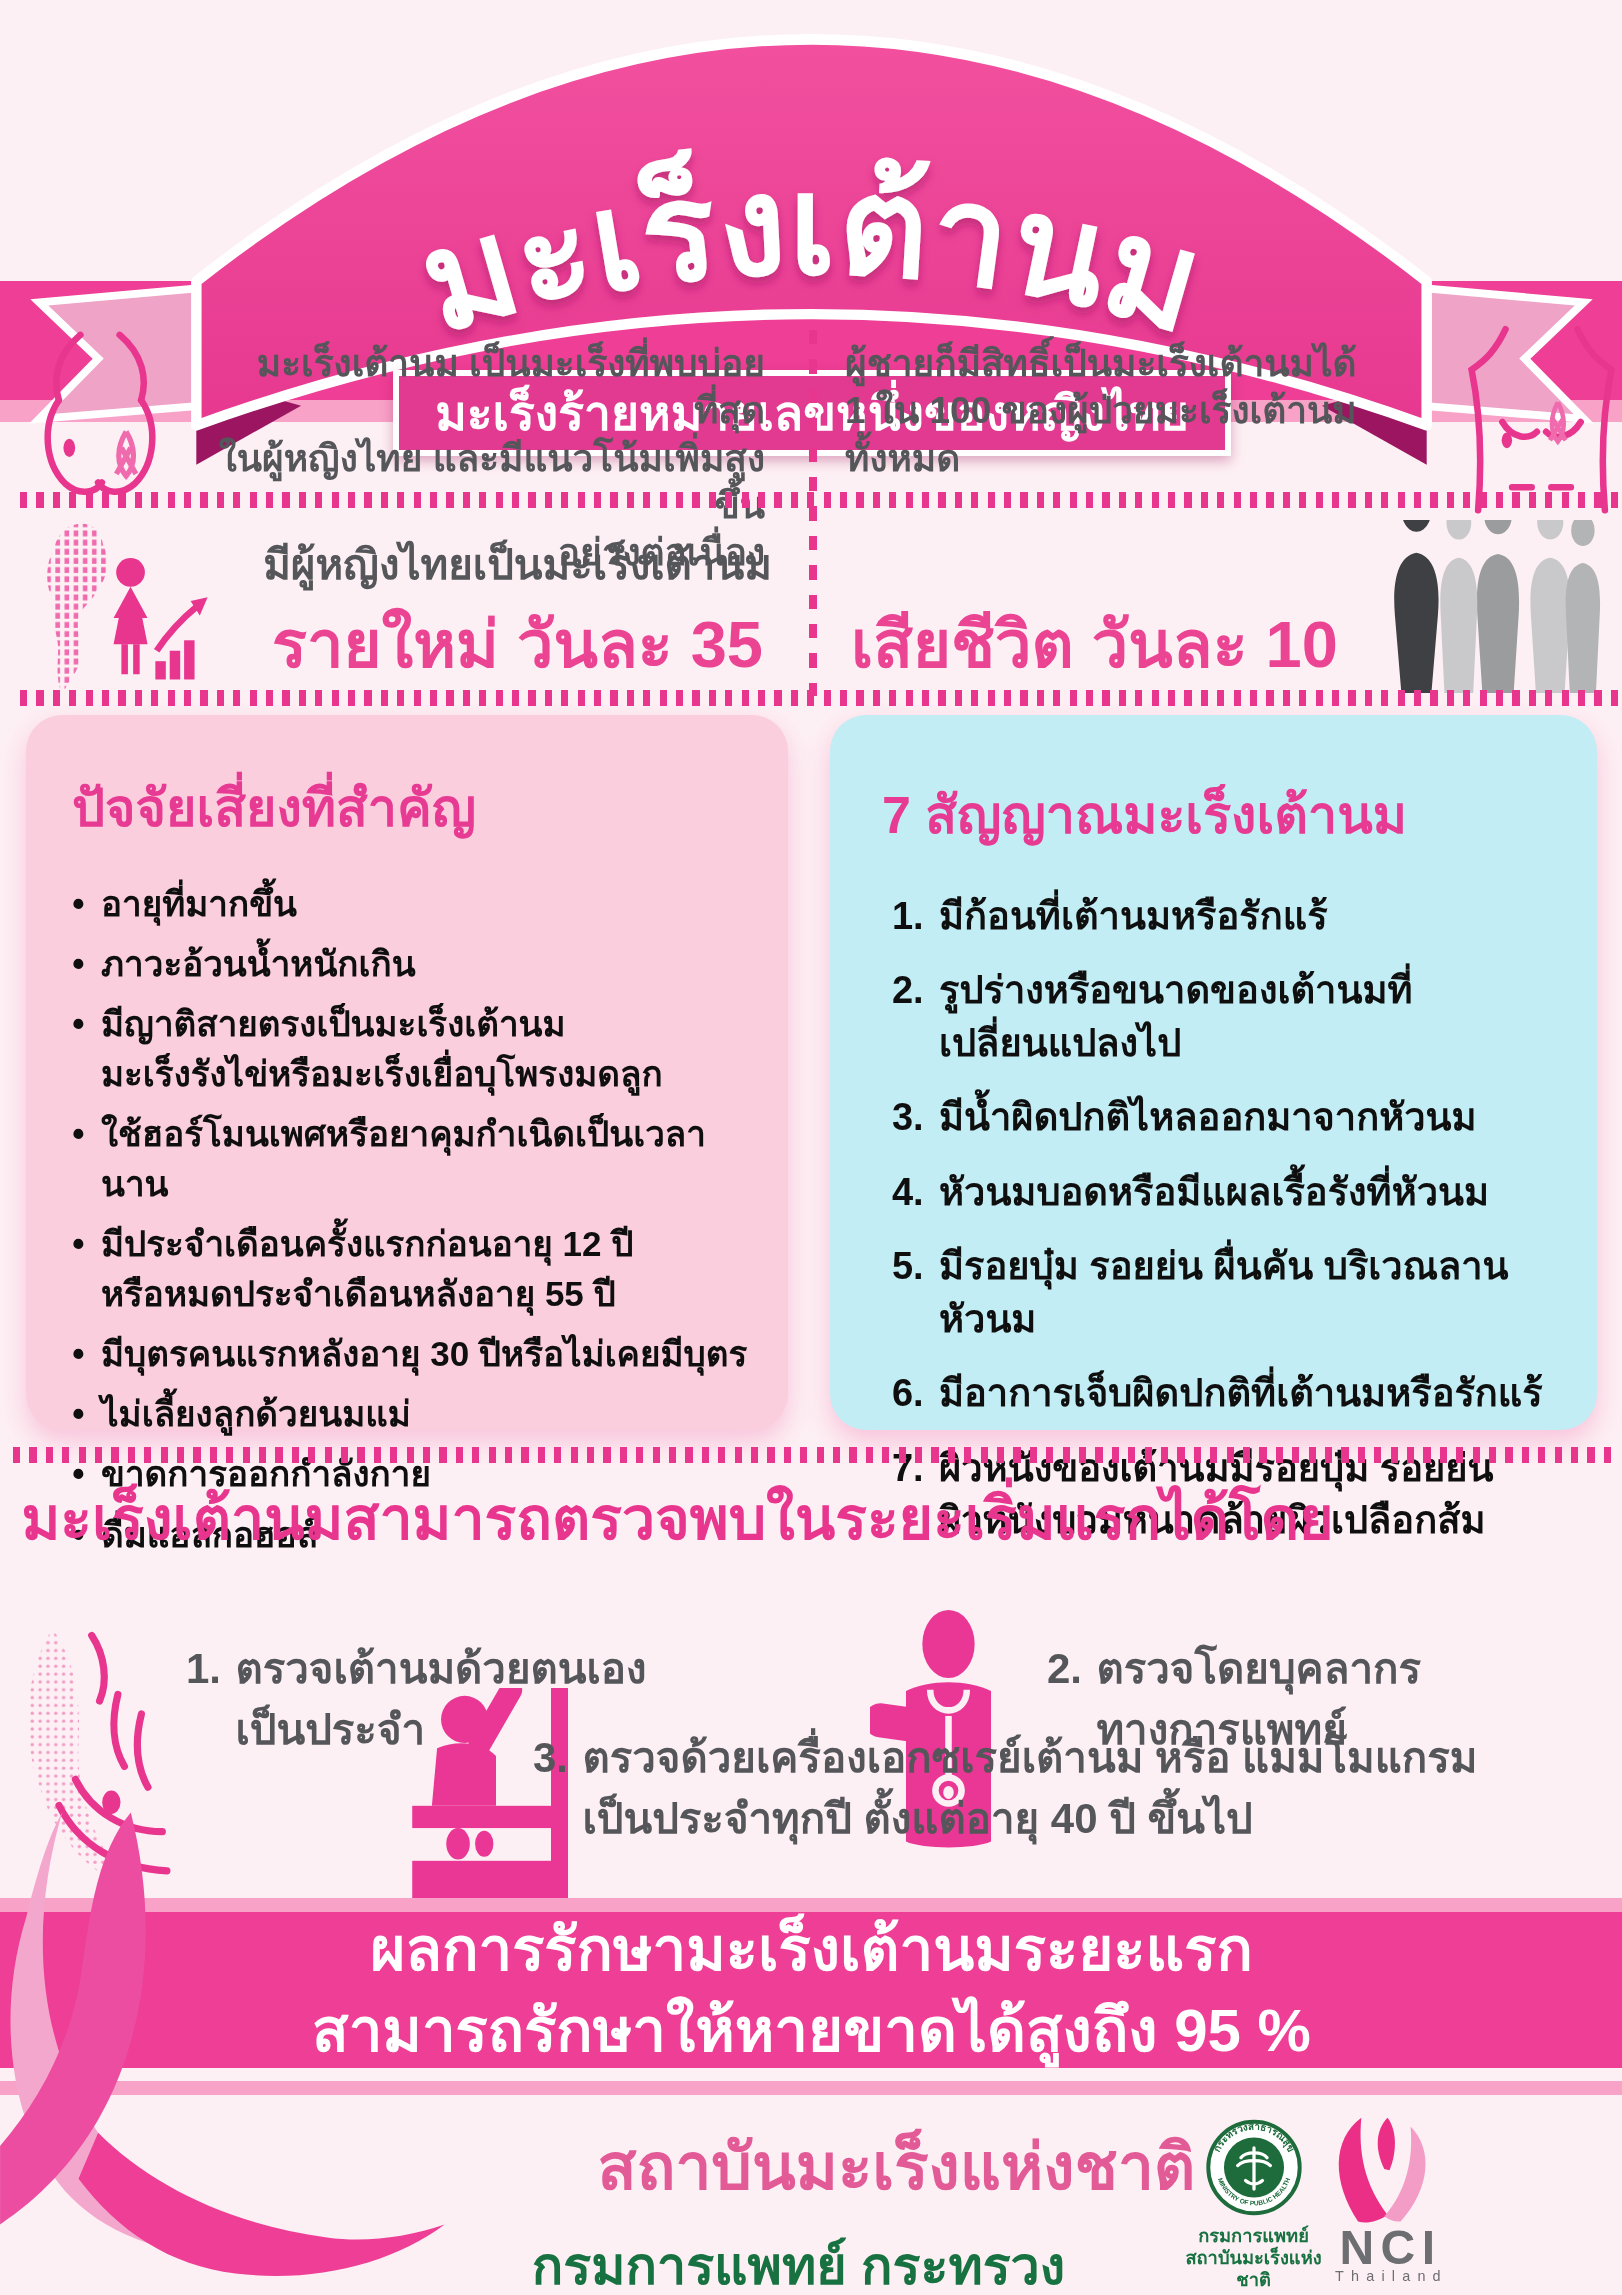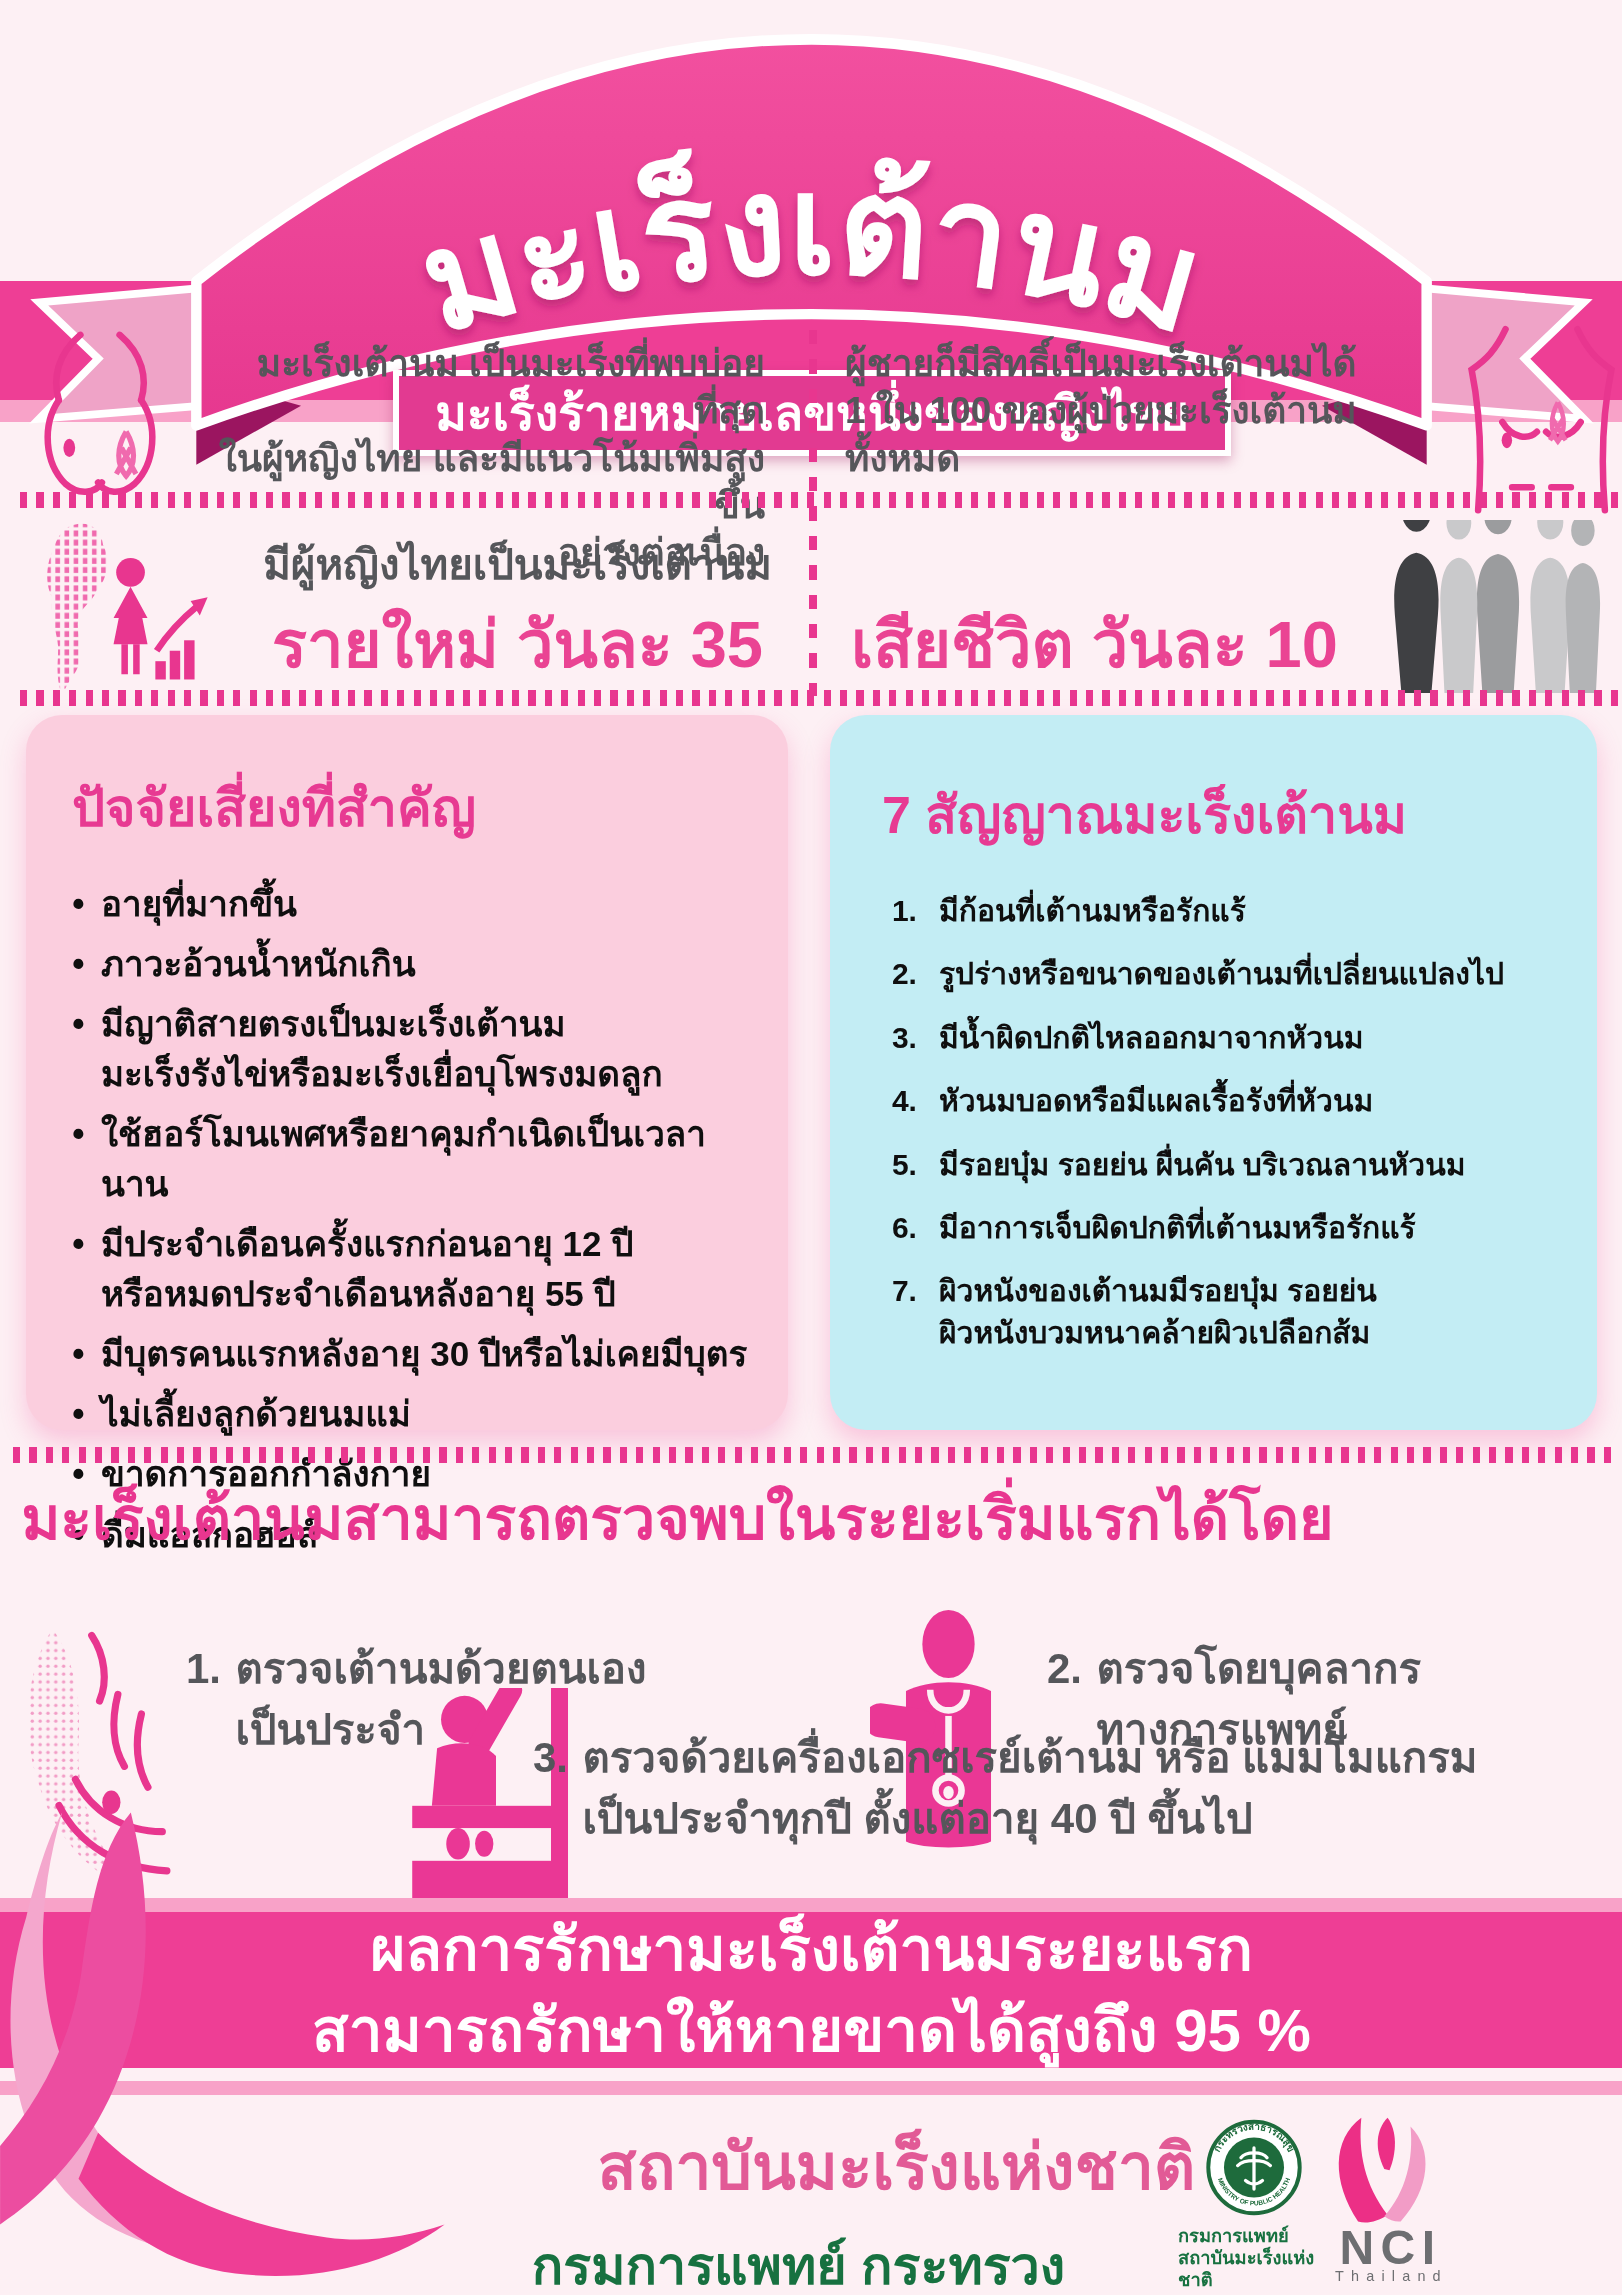--- a/index.html
+++ b/index.html
@@ -28,39 +28,39 @@
   .stat-big{font-size:65px;color:#ea4493;font-weight:bold;}
 
   
   .box{border-radius:36px;box-sizing:border-box;box-shadow:0 11.8px 26px rgba(238,62,149,.25);}
   .box-pink{left:26px;top:715px;width:762px;height:715px;background:#fbcede;}
   .box-blue{left:830px;top:715px;width:767px;height:715px;background:#c3edf4;}
   .box-title{font-size:52px;font-weight:bold;color:#e73a92;}
   ul.bullets{list-style:none;margin:0;padding:0;font-size:35px;line-height:1.42;font-weight:bold;}
   ul.bullets li{white-space:pre-line;padding-left:34px;position:relative;margin-bottom:10.5px;}
   ul.bullets li::before{content:"•";position:absolute;left:5.2px;top:0;}
-  ol.signs{list-style:none;margin:0;padding:0;font-size:30px;line-height:1.38;font-weight:bold;counter-reset:s;}
+  ol.signs{list-style:none;margin:0;padding:0;font-size:38px;line-height:1.38;font-weight:bold;counter-reset:s;}
   ol.signs li{white-space:pre-line;counter-increment:s;padding-left:51px;position:relative;margin-bottom:22px;}
   ol.signs li::before{content:counter(s) ".";position:absolute;left:3.9px;top:0;}
 
   
   .det-heading{font-size:59px;font-weight:bold;color:#e8368f;text-align:center;width:1355px;}
   .det-item{display:flex;align-items:flex-start;font-size:42px;line-height:1.45;color:#55565a;font-weight:bold;}
   .det-num{margin-right:14.4px;}
 
   
   .bot-light-top{left:0;top:1898px;width:1623px;height:14.4px;background:#f8a2c8;}
   .bot-core{left:0;top:1912px;width:1623px;height:156px;background:#ee3e95;display:flex;flex-direction:column;align-items:center;justify-content:center;}
   .bot-light-bot{left:0;top:2081px;width:1623px;height:14.4px;background:#f8a2c8;}
   .bot-core div{color:#fff;font-weight:bold;font-size:60px;line-height:1.35;text-align:center;}
 
   
   .footer-org{left:563px;top:2115px;width:667px;text-align:center;font-size:64px;font-weight:bold;color:#e25a96;}
   .footer-dept{left:419px;top:2224px;width:759px;text-align:center;font-size:52px;font-weight:bold;color:#177140;}
-  .nci-small{left:1178px;top:2225px;width:151px;text-align:left;font-size:18.3px;line-height:1.2;font-weight:bold;color:#177140;white-space:pre-line;}
+  .nci-small{left:1178px;top:2225px;width:151px;text-align:center;font-size:18.3px;line-height:1.2;font-weight:bold;color:#177140;white-space:pre-line;}
   .nci-big{left:1335px;top:2220px;width:111px;text-align:center;font-size:48px;font-weight:bold;letter-spacing:6.5px;color:#6d6e71;}
   .nci-sub{left:1335px;top:2268px;width:111px;text-align:center;font-size:14.4px;letter-spacing:7.2px;color:#6d6e71;}
 </style>
 </head>
 <body>
 
 <div class="page">
 
   <div class="abs band"></div>
   <div class="abs band-light"></div>

